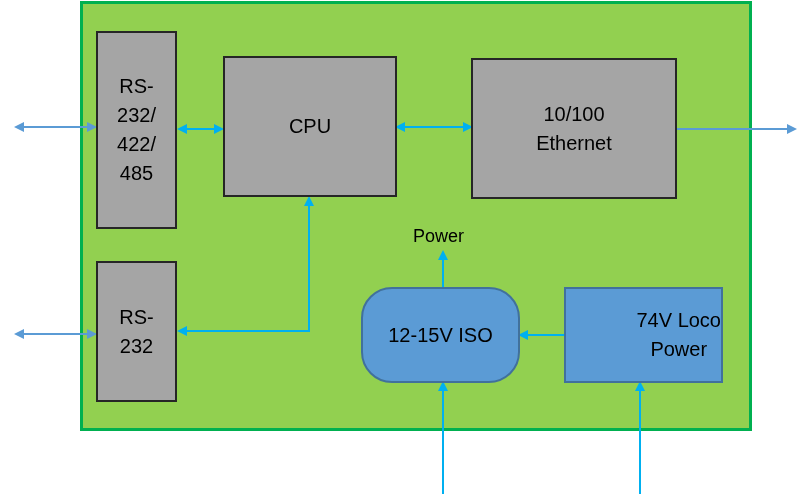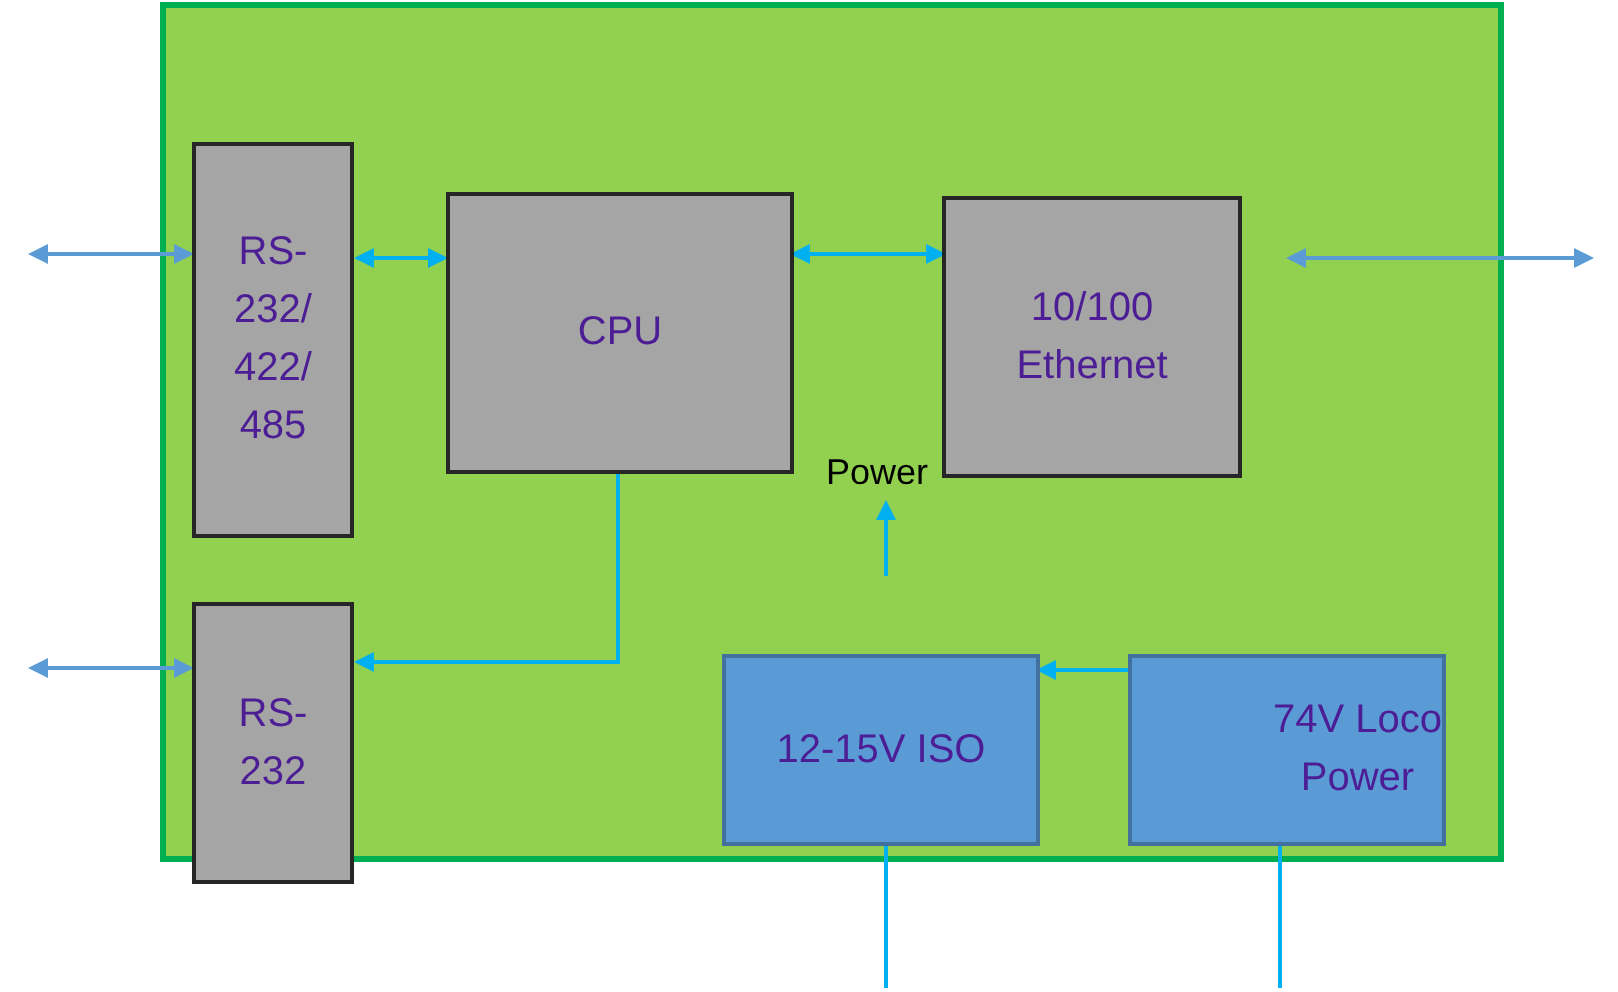--- a/index.html
+++ b/index.html
@@ -1,18 +1,18 @@
 <!DOCTYPE html>
 <html><head>
   <meta charset="utf-8">
   <style>
     html, body { margin: 0; padding: 0; background: #ffffff; }
     body { width: 809px; height: 496px; position: relative; overflow: hidden; font-family: "Liberation Sans", sans-serif; }
     .board { position: absolute; left: 80px; top: 1px; width: 672px; height: 430px; background: #92d050; border: 3px solid #00b050; box-sizing: border-box; }
-    .box { position: absolute; box-sizing: border-box; display: flex; align-items: center; justify-content: center; text-align: center; color: #4c1d95; font-size: 20px; line-height: 29px; white-space: pre-line; margin-top: 40px; }
+    .box { position: absolute; box-sizing: border-box; display: flex; align-items: center; justify-content: center; text-align: center; color: #000000; font-size: 20px; line-height: 29px; white-space: pre-line; }
     .gray { background: #a5a5a5; border: 2px solid #262626; }
     .blue { background: #5b9bd5; border: 2px solid #41719c; }
     .label { position: absolute; color: #000000; font-size: 18px; }
     svg.wires { position: absolute; left: 0; top: 0; }
   </style>
 </head>
 <body>
 
 <div class="board"></div>
 
@@ -39,29 +39,29 @@
 
 <div class="box gray" style="left:96px; top:31px; width:81px; height:198px;">
   <span>RS-
 232/
 422/
 485</span>
 </div>
 <div class="box gray" style="left:223px; top:56px; width:174px; height:141px;">
   <span>CPU</span>
 </div>
-<div class="box gray" style="left:471px; top:58px; width:150px; height:141px;">
+<div class="box gray" style="left:471px; top:58px; width:206px; height:141px;">
   <span>10/100
 Ethernet</span>
 </div>
 <div class="box gray" style="left:96px; top:261px; width:81px; height:141px;">
   <span>RS-
 232</span>
 </div>
-<div class="box blue" style="left:361px; top:287px; width:159px; height:96px;">
+<div class="box blue" style="left:361px; top:287px; width:159px; height:96px;border-radius:31px;">
   <span>12-15V ISO</span>
 </div>
 <div class="box blue" style="left:564px; top:287px; width:159px; height:96px;justify-content:flex-end;">
   <span>74V Loco
 Power</span>
 </div>
 
 <div class="label" style="left:413px; top:226px;">Power</div>
 
 </body></html>

